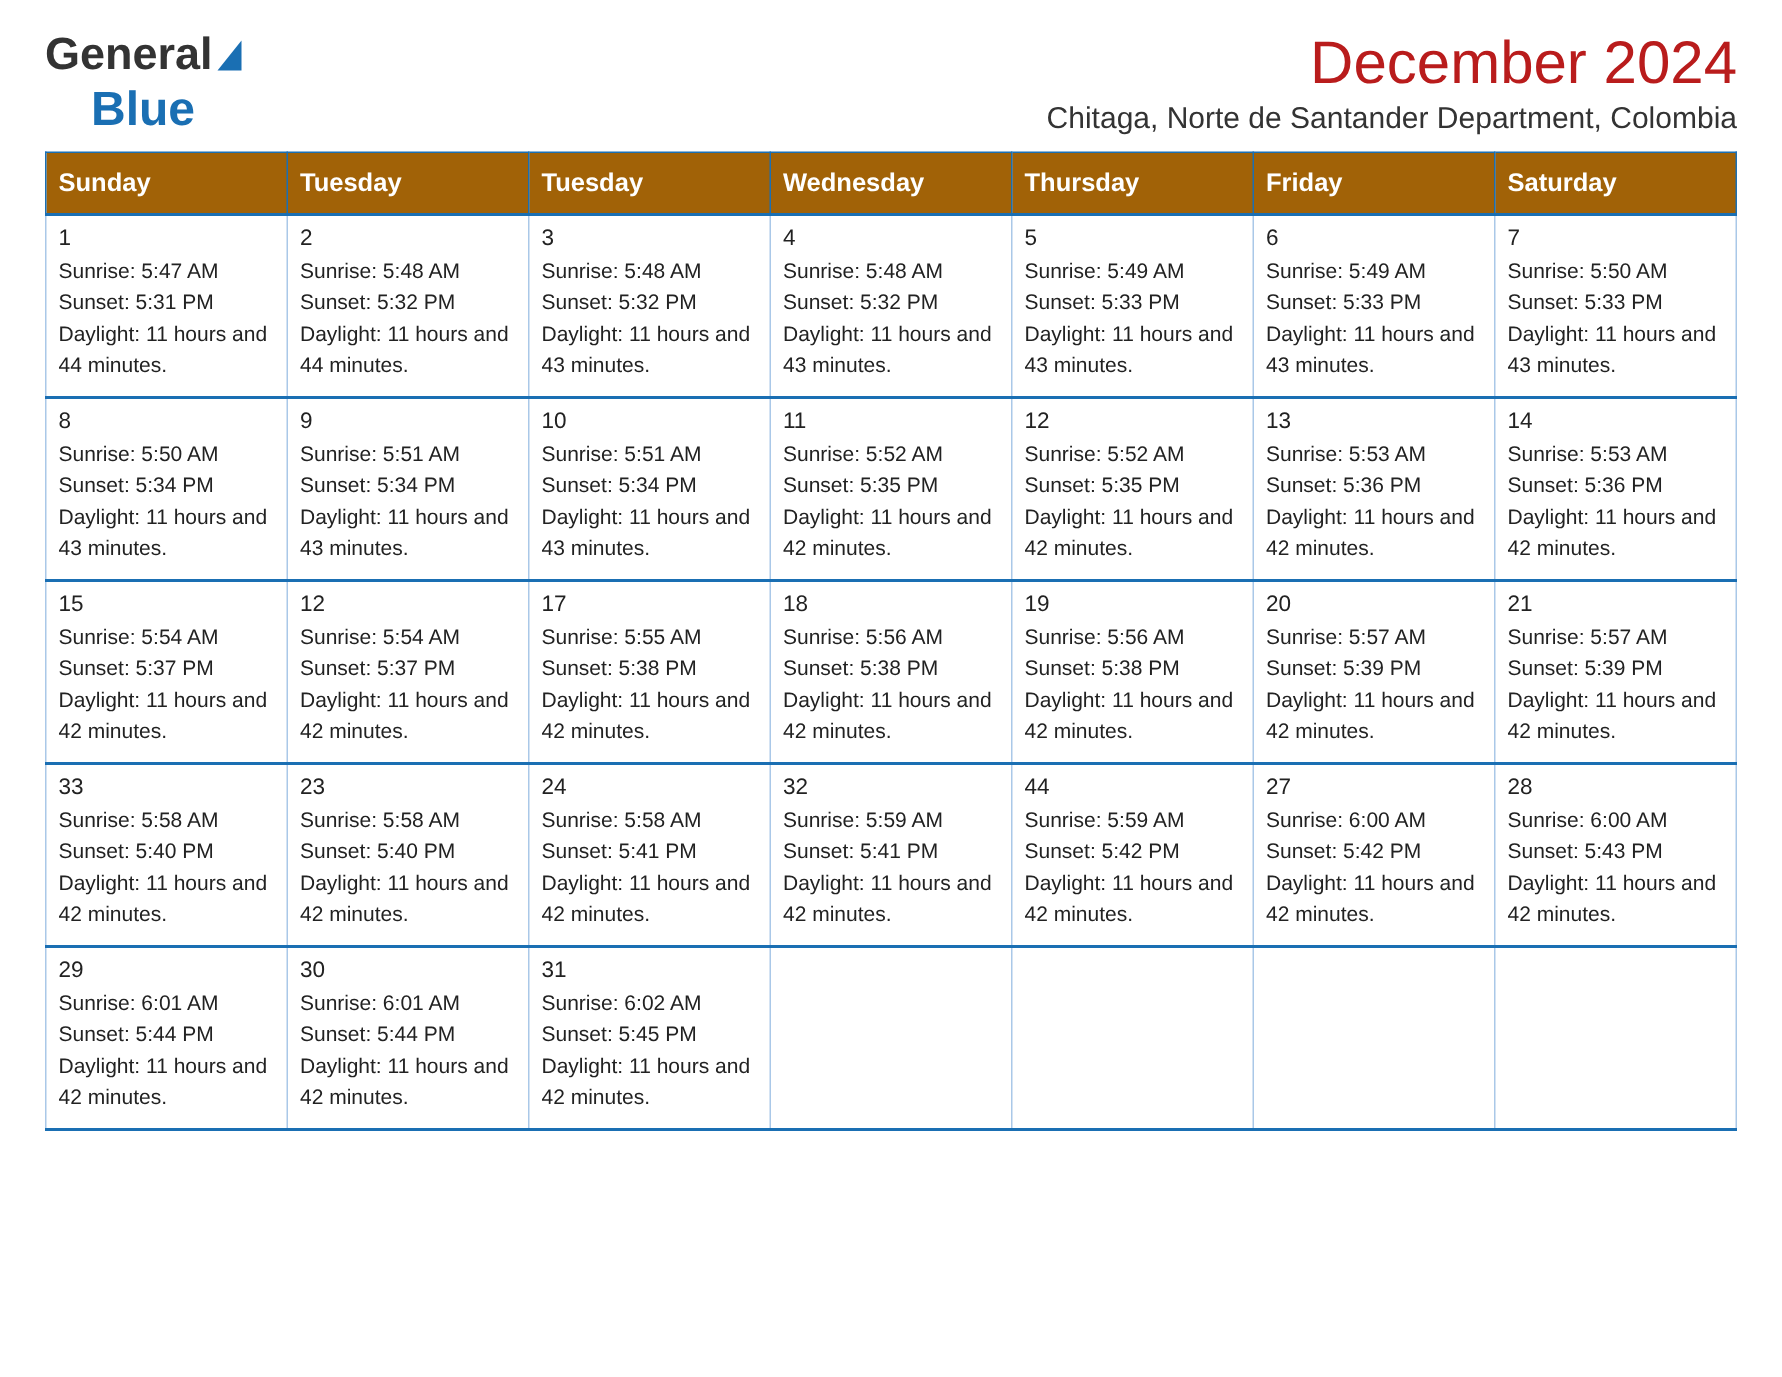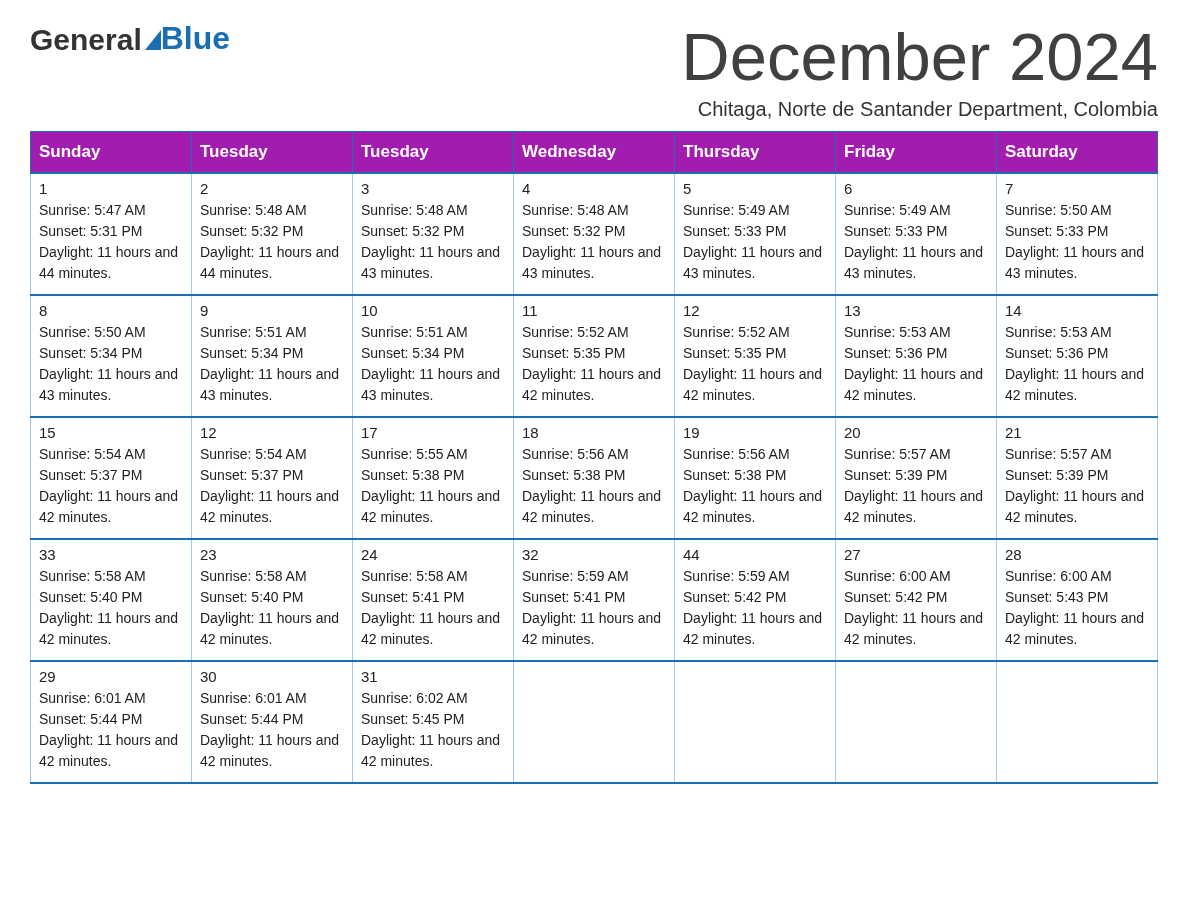--- a/index.html
+++ b/index.html
@@ -11,46 +11,46 @@
       padding: 20px 30px;
     }
     .header {
       display: flex;
       justify-content: space-between;
       align-items: flex-start;
       margin-bottom: 10px;
     }
     .logo {
       display: flex;
-      flex-direction: row;
-      align-items: flex-end;
+      flex-direction: column;
+      align-items: center;
     }
     .title-section {
       text-align: right;
     }
     .month-title {
-      font-size: 67px;
+      font-size: 40px;
       font-weight: normal;
-      color: #404040;
+      color: #b91c1c;
       line-height: 1.1;
     }
     .subtitle {
       font-size: 20px;
       color: #333;
       margin-top: 4px;
       margin-left: 23px;
     }
     .calendar {
       width: 100%;
       border-collapse: collapse;
       border: 1.5px solid #1a6fb3;
       margin-top: 10px;
     }
     .calendar th {
-      background-color: #a21caf;
+      background-color: #a16207;
       color: #ffffff;
       font-size: 17px;
       font-weight: bold;
       padding: 10px 8px;
       text-align: left;
       border: 1px solid #1a6fb3;
     }
     .calendar td {
       vertical-align: top;
       padding: 6px 8px 10px 8px;

